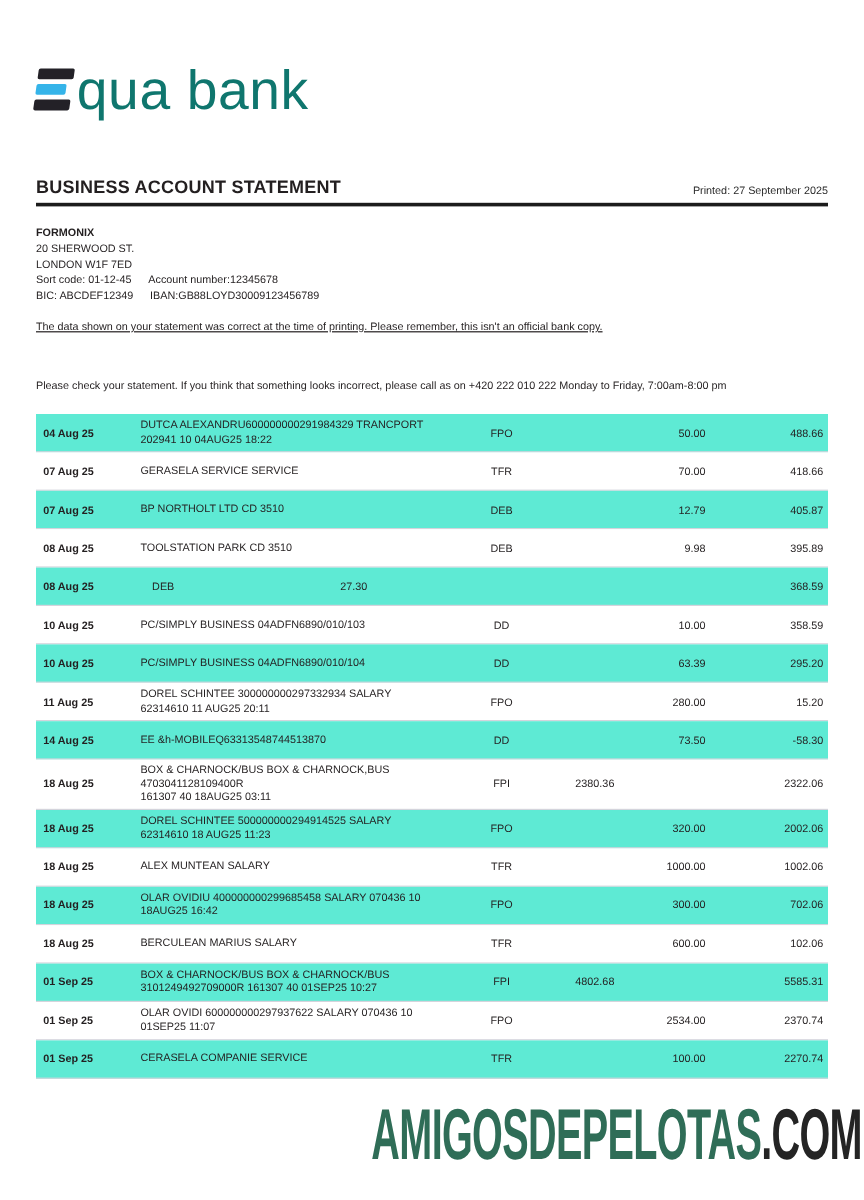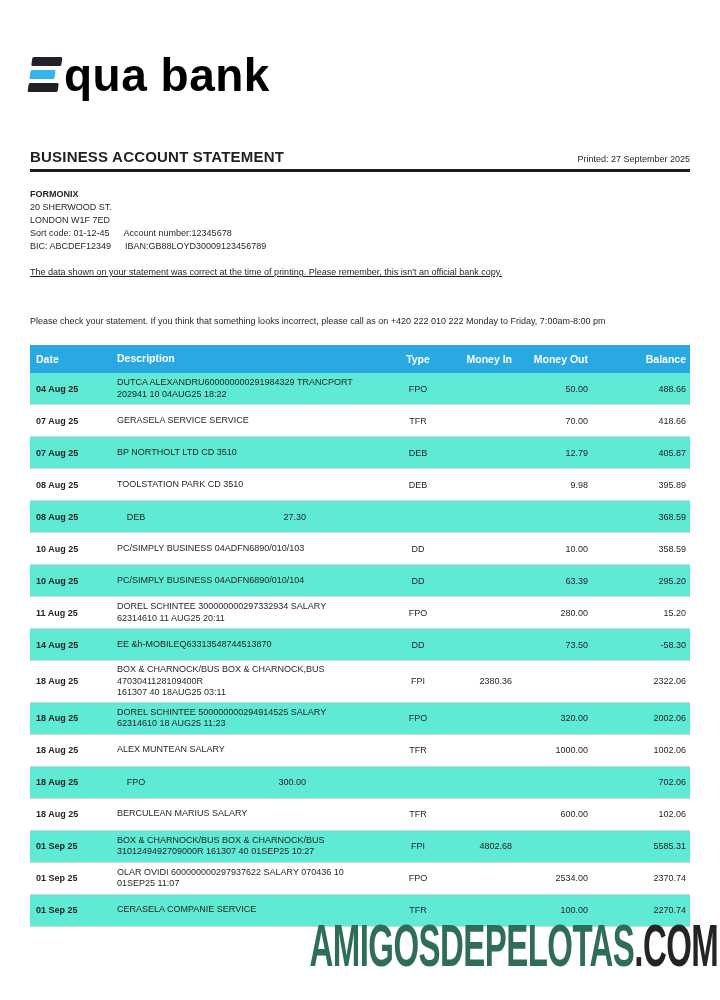--- a/index.html
+++ b/index.html
@@ -14,21 +14,21 @@
   }
   .content { padding:0 30px; }
 
   
   .logo { display:flex; align-items:flex-end; margin-top:46px; height:52px; }
   .logo-e { display:flex; flex-direction:column; gap:4px; margin-right:4px; margin-bottom:6px; transform:skewX(-8deg); }
   .logo-e .bar { height:9px; border-radius:1.5px; background:#232127; }
   .logo-e .bar.top { width:30px; }
   .logo-e .bar.mid { width:25px; background:#35b4e9; }
   .logo-e .bar.bot { width:30px; }
-  .logo-text { font-size:46px; font-weight:bold; color:#000000; letter-spacing:0.5px; line-height:1; }
+  .logo-text { font-size:46px; font-weight:normal; color:#0f766e; letter-spacing:0.5px; line-height:1; }
 
   
   .title-row { display:flex; justify-content:space-between; align-items:flex-end; margin-top:50px; }
   .doc-title { font-size:15px; font-weight:bold; letter-spacing:0.2px; }
   .printed { font-size:9px; color:#2a2a2a; padding-bottom:1px; }
   .rule { border-bottom:3px solid #1c1c1c; margin-top:4px; }
 
   
   .account-grid { display:flex; margin-top:16px; font-size:9px; line-height:13px;flex-direction:column; }
   .acct-left { width:130px; }
@@ -100,28 +100,20 @@
           <span>BIC: ABCDEF12349</span>
           <span>IBAN:GB88LOYD30009123456789</span>
         </div>
       </div>
     </div>
 
     <div class="note note1">The data shown on your statement was correct at the time of printing. Please remember, this isn't an official bank copy.</div>
     <div class="note note2">Please check your statement. If you think that something looks incorrect, please call as on +420 222 010 222 Monday to Friday, 7:00am-8:00 pm</div>
 
     <div class="table">
-      <div class="t-header">
-        <div class="cell col-date">Date</div>
-        <div class="cell col-desc">Description</div>
-        <div class="cell col-type">Type</div>
-        <div class="cell col-in">Money In</div>
-        <div class="cell col-out">Money Out</div>
-        <div class="cell col-balance">Balance</div>
-      </div>
       <div id="table-body">
           <div class="t-row odd">
             <div class="cell col-date">04 Aug 25</div>
             <div class="cell col-desc">
               <div>DUTCA ALEXANDRU600000000291984329 TRANCPORT</div>
               <div>202941 10 04AUG25 18:22</div>
             </div>
             <div class="cell col-type">FPO</div>
             <div class="cell col-in"></div>
             <div class="cell col-out">50.00</div>
@@ -232,20 +224,24 @@
             <div class="cell col-desc">
               <div>ALEX MUNTEAN SALARY</div>
             </div>
             <div class="cell col-type">TFR</div>
             <div class="cell col-in"></div>
             <div class="cell col-out">1000.00</div>
             <div class="cell col-balance">1002.06</div>
           </div>
           <div class="t-row odd">
             <div class="cell col-date">18 Aug 25</div>
+            <div class="cell col-desc">
+              <div>OLAR OVIDIU 400000000299685458 SALARY 070436 10</div>
+              <div>18AUG25 16:42</div>
+            </div>
             <div class="cell col-type">FPO</div>
             <div class="cell col-in"></div>
             <div class="cell col-out">300.00</div>
             <div class="cell col-balance">702.06</div>
           </div>
           <div class="t-row even">
             <div class="cell col-date">18 Aug 25</div>
             <div class="cell col-desc">
               <div>BERCULEAN MARIUS SALARY</div>
             </div>

